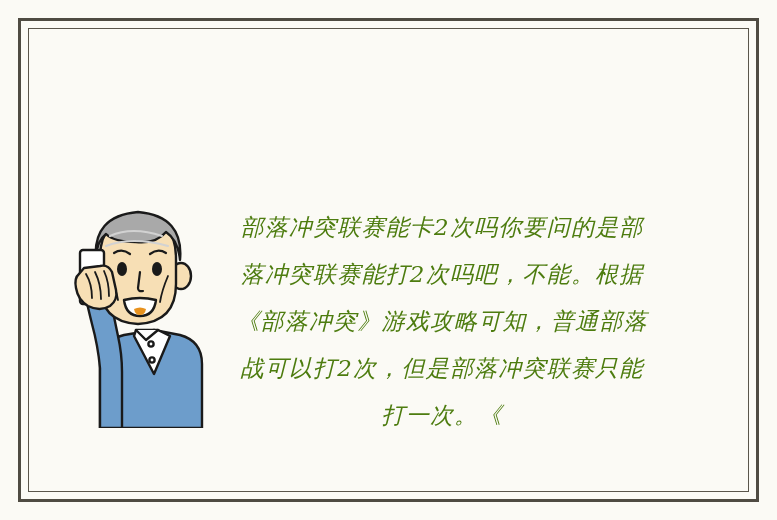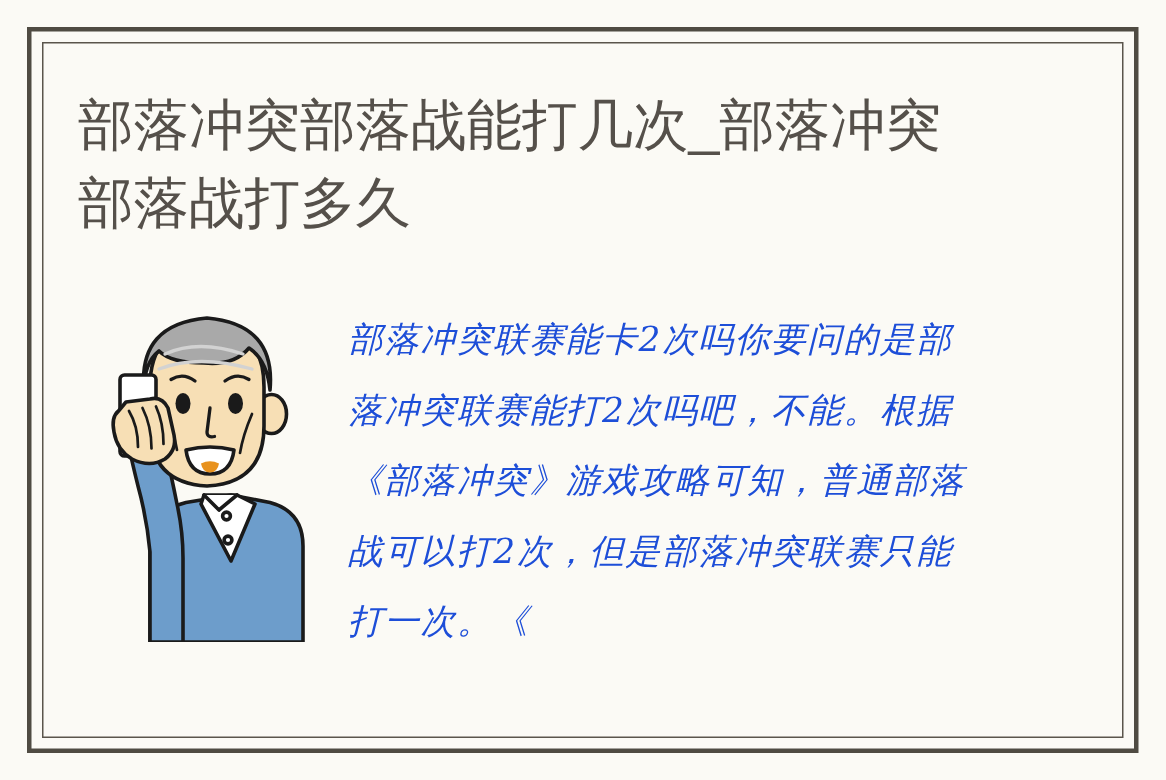--- a/index.html
+++ b/index.html
@@ -88,40 +88,39 @@
     display: block;
   }
 
   .body-text {
     position: absolute;
     left: 232px;
     top: 8px;
     width: 420px;
     font-size: 23px;
     line-height: 47px;
-    color: #1d4ed8;
+    color: #4d7c0f;
     font-family: "DejaVu Serif", serif;
     font-style: italic;
     letter-spacing: 1.2px;
     white-space: normal;
     word-break: break-all;
-    text-align: left;
+    text-align: center;
   }
 </style>
 </head>
 <body>
 
 <div class="page">
 
   <div class="frame-outer"></div>
   <div class="frame-inner"></div>
 
   <div class="content">
 
-    <div class="title">部落冲突部落战能打几次_部落冲突部落战打多久</div>
 
     <div class="lower">
 
       <div class="illustration">
         <svg width="150" height="232" viewBox="0 0 150 232" xmlns="http://www.w3.org/2000/svg">
           <g stroke="#1a1a1a" stroke-width="2.4" stroke-linejoin="round" stroke-linecap="round">
 
             <ellipse cx="31" cy="78" rx="9" ry="12" fill="#f7dfb5"></ellipse>
 
             <ellipse cx="119" cy="80" rx="10" ry="13" fill="#f7dfb5"></ellipse>

